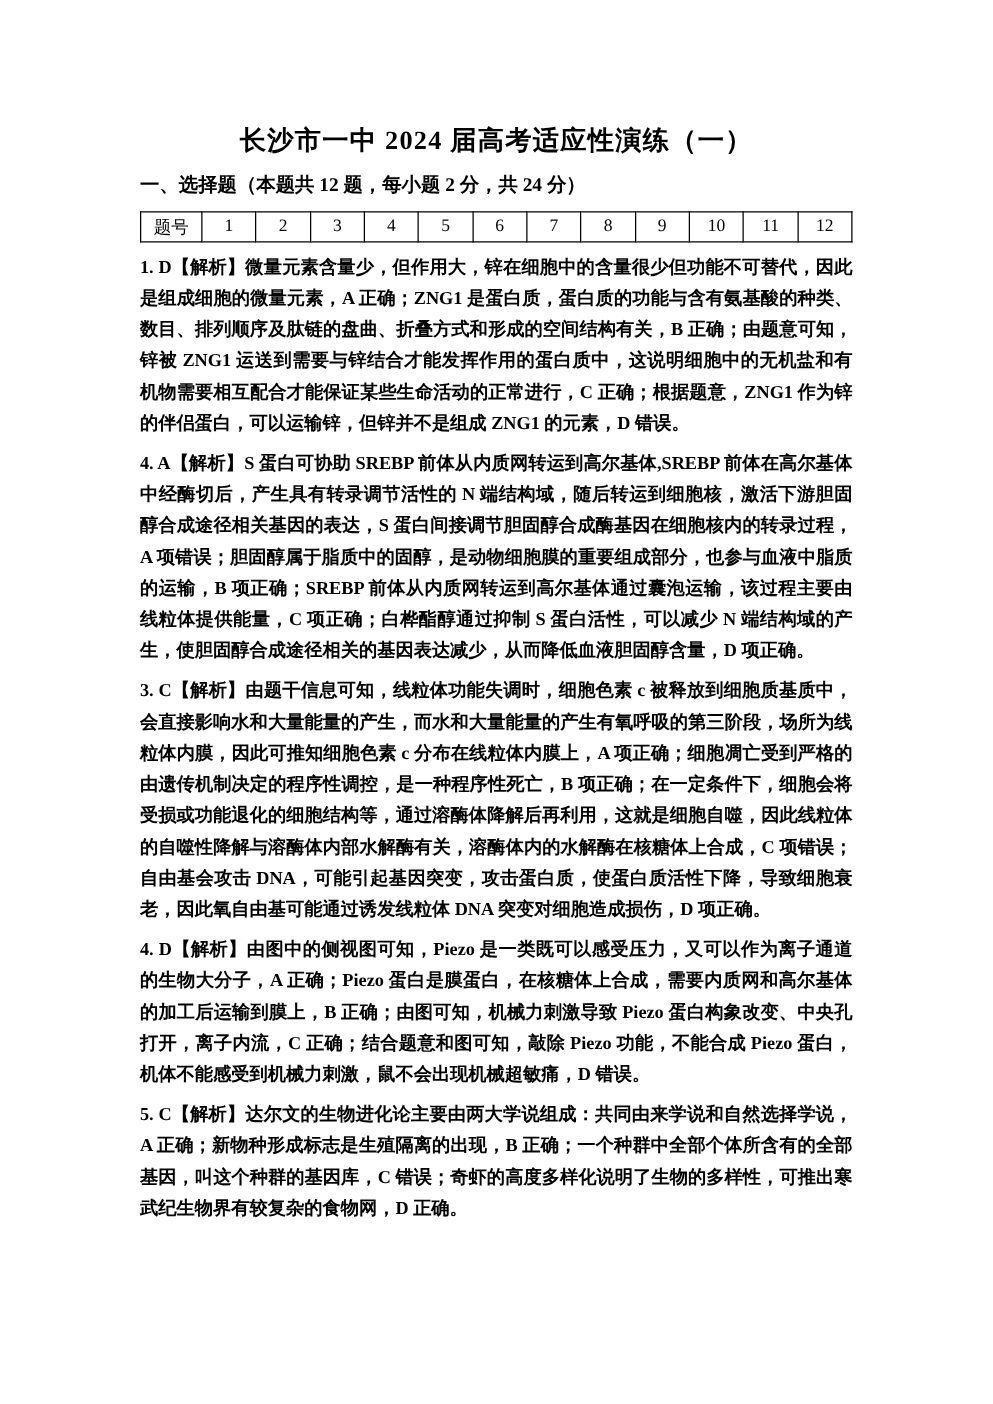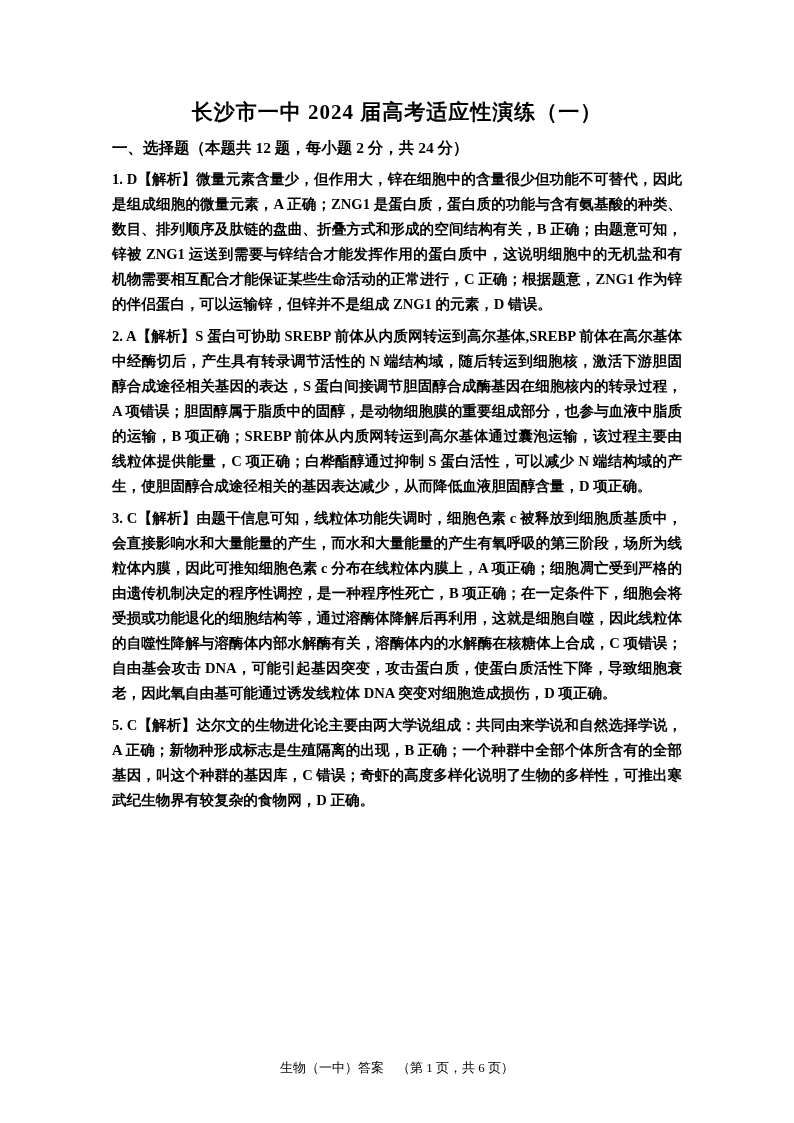--- a/index.html
+++ b/index.html
@@ -27,21 +27,21 @@
   .subtitle {
     text-align: center;
     font-size: 30px;
     font-weight: bold;
     margin: 0 0 18px 0;
     letter-spacing: 2px;
   }
   .section-header {
     font-size: 15.5px;
     font-weight: bold;
-    margin: 0 0 0 0;
+    margin: 0 0 10px 0;
   }
   table.answers {
     width: 100%;
     border-collapse: collapse;
     table-layout: fixed;
   }
   table.answers td {
     border: 1px solid #000000;
     text-align: center;
     vertical-align: middle;
@@ -78,25 +78,40 @@
 <body>
 
 <div class="page">
 
   <h1 class="title">长沙市一中 2024 届高考适应性演练（一）</h1>
 
   <div class="section-header">一、选择题（本题共 12 题，每小题 2 分，共 24 分）</div>
 
   <table class="answers">
     <tbody>
+      <tr>
+        <td class="label-cell">题号</td>
+        <td>1</td>
+        <td>2</td>
+        <td>3</td>
+        <td>4</td>
+        <td>5</td>
+        <td>6</td>
+        <td>7</td>
+        <td>8</td>
+        <td>9</td>
+        <td>10</td>
+        <td>11</td>
+        <td>12</td>
+      </tr>
     </tbody>
   </table>
 
   <div class="explanations">
     <p class="expl">1. D【解析】微量元素含量少，但作用大，锌在细胞中的含量很少但功能不可替代，因此是组成细胞的微量元素，A 正确；ZNG1 是蛋白质，蛋白质的功能与含有氨基酸的种类、数目、排列顺序及肽链的盘曲、折叠方式和形成的空间结构有关，B 正确；由题意可知，锌被 ZNG1 运送到需要与锌结合才能发挥作用的蛋白质中，这说明细胞中的无机盐和有机物需要相互配合才能保证某些生命活动的正常进行，C 正确；根据题意，ZNG1 作为锌的伴侣蛋白，可以运输锌，但锌并不是组成 ZNG1 的元素，D 错误。</p>
-    <p class="expl">2. A【解析】S 蛋白可协助 SREBP 前体从内质网转运到高尔基体,SREBP 前体在高尔基体中经酶切后，产生具有转录调节活性的 N 端结构域，随后转运到细胞核，激活下游胆固醇合成途径相关基因的表达，S 蛋白间接调节胆固醇合成酶基因在细胞核内的转录过程，A 项错误；胆固醇属于脂质中的固醇，是动物细胞膜的重要组成部分，也参与血液中脂质的运输，B 项正确；SREBP 前体从内质网转运到高尔基体通过囊泡运输，该过程主要由线粒体提供能量，C 项正确；白桦酯醇通过抑制 S 蛋白活性，可以减少 N 端结构域的产生，使胆固醇合成途径相关的基因表达减少，从而降低血液胆固醇含量，D 项正确。</p>
+    <p class="expl">4. A【解析】S 蛋白可协助 SREBP 前体从内质网转运到高尔基体,SREBP 前体在高尔基体中经酶切后，产生具有转录调节活性的 N 端结构域，随后转运到细胞核，激活下游胆固醇合成途径相关基因的表达，S 蛋白间接调节胆固醇合成酶基因在细胞核内的转录过程，A 项错误；胆固醇属于脂质中的固醇，是动物细胞膜的重要组成部分，也参与血液中脂质的运输，B 项正确；SREBP 前体从内质网转运到高尔基体通过囊泡运输，该过程主要由线粒体提供能量，C 项正确；白桦酯醇通过抑制 S 蛋白活性，可以减少 N 端结构域的产生，使胆固醇合成途径相关的基因表达减少，从而降低血液胆固醇含量，D 项正确。</p>
     <p class="expl">3. C【解析】由题干信息可知，线粒体功能失调时，细胞色素 c 被释放到细胞质基质中，会直接影响水和大量能量的产生，而水和大量能量的产生有氧呼吸的第三阶段，场所为线粒体内膜，因此可推知细胞色素 c 分布在线粒体内膜上，A 项正确；细胞凋亡受到严格的由遗传机制决定的程序性调控，是一种程序性死亡，B 项正确；在一定条件下，细胞会将受损或功能退化的细胞结构等，通过溶酶体降解后再利用，这就是细胞自噬，因此线粒体的自噬性降解与溶酶体内部水解酶有关，溶酶体内的水解酶在核糖体上合成，C 项错误；自由基会攻击 DNA，可能引起基因突变，攻击蛋白质，使蛋白质活性下降，导致细胞衰老，因此氧自由基可能通过诱发线粒体 DNA 突变对细胞造成损伤，D 项正确。</p>
+    <p class="expl">4. D【解析】由图中的侧视图可知，Piezo 是一类既可以感受压力，又可以作为离子通道的生物大分子，A 正确；Piezo 蛋白是膜蛋白，在核糖体上合成，需要内质网和高尔基体的加工后运输到膜上，B 正确；由图可知，机械力刺激导致 Piezo 蛋白构象改变、中央孔打开，离子内流，C 正确；结合题意和图可知，敲除 Piezo 功能，不能合成 Piezo 蛋白，机体不能感受到机械力刺激，鼠不会出现机械超敏痛，D 错误。</p>
     <p class="expl">5. C【解析】达尔文的生物进化论主要由两大学说组成：共同由来学说和自然选择学说，A 正确；新物种形成标志是生殖隔离的出现，B 正确；一个种群中全部个体所含有的全部基因，叫这个种群的基因库，C 错误；奇虾的高度多样化说明了生物的多样性，可推出寒武纪生物界有较复杂的食物网，D 正确。</p>
   </div>
 
-  <div class="footer">生物（一中）答案　（第 1 页，共 6 页）</div>
 
 </div>
 
 </body></html>

